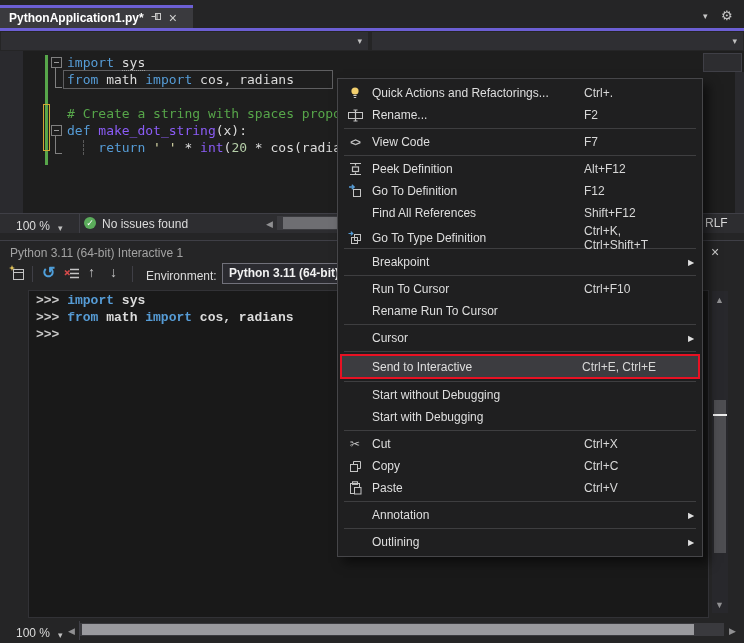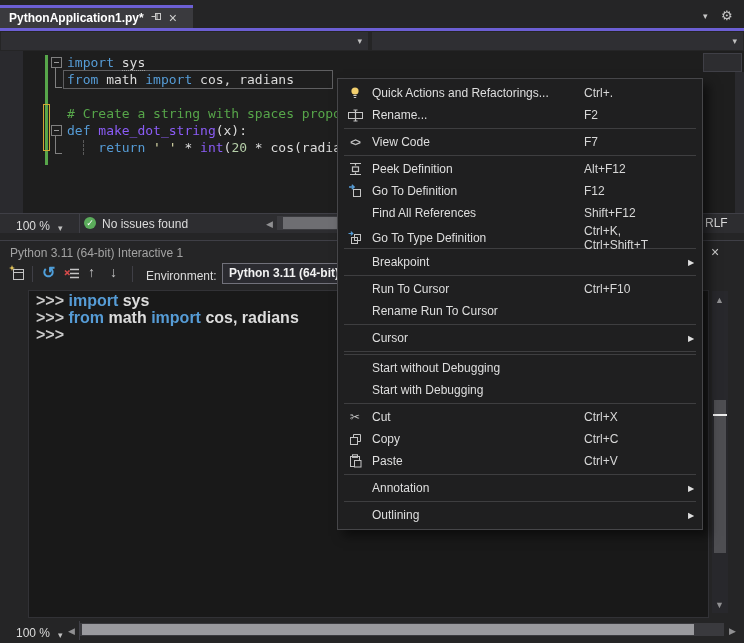--- a/index.html
+++ b/index.html
@@ -52,21 +52,21 @@
   
   .panel{left:0;top:240px;width:744px;height:403px;background:#252526;border-top:1px solid #3F3F46;box-sizing:border-box}
   .panel-title{left:10px;top:246px;color:#a3a3a3}
   .panel-x{left:711px;top:244px;font-size:14px;color:#D0D0D0}
   .tb-sep{width:1px;height:16px;background:#3F3F46}
   .tb-icon{color:#C5C5C5}
   .env-combo{left:222px;top:263px;width:118px;height:21px;background:#2B2B30;border:1px solid #71717A;
     box-sizing:border-box;line-height:19px;padding-left:6px;font-weight:600;color:#F2F2F2;white-space:nowrap;overflow:hidden}
   .repl-box{left:28px;top:290px;width:681px;height:328px;background:#191919;border:1px solid #323236;box-sizing:border-box}
   .repl-line{position:absolute;left:36px;height:17px;line-height:17px;white-space:pre;
-    font-family:Liberation Sans, sans-serif;font-size:16px;font-weight:600}
+    font-family:Liberation Mono, monospace;font-size:13px;font-weight:600}
   .v-scroll{left:712px;top:291px;width:16px;height:322px;background:#28282C}
   .v-thumb{left:714px;top:400px;width:12px;height:153px;background:#4E4E52}
   .v-mark{left:713px;top:414px;width:14px;height:2px;background:#ECECEC}
   
   .ctx-menu{left:337px;top:78px;width:366px;background:#1F1F20;border:1px solid #464649;
     box-sizing:border-box;padding:3px 0;z-index:10;box-shadow:6px 6px 10px rgba(0,0,0,.5)}
   .menu-item{display:grid;grid-template-columns:34px 212px 104px 14px;align-items:center;height:22px;color:#DFDFDF}
   .menu-item .mi-icon{display:flex;justify-content:center;align-items:center}
   .menu-item .mi-short{color:#D8D8D8}
   .menu-item .mi-arrow{color:#DFDFDF;font-size:8px}
@@ -285,20 +285,26 @@
       <span class="mi-arrow"></span>
     </div>
     <div class="menu-sep"></div>
     <div class="menu-item">
       <span class="mi-icon"></span>
       <span>Cursor</span>
       <span class="mi-short"></span>
       <span class="mi-arrow">▶</span>
     </div>
     <div class="menu-sep"></div>
+    <div class="menu-item hl">
+      <span class="mi-icon"></span>
+      <span>Send to Interactive</span>
+      <span class="mi-short">Ctrl+E, Ctrl+E</span>
+      <span class="mi-arrow"></span>
+    </div>
     <div class="menu-sep"></div>
     <div class="menu-item">
       <span class="mi-icon"></span>
       <span>Start without Debugging</span>
       <span class="mi-short"></span>
       <span class="mi-arrow"></span>
     </div>
     <div class="menu-item">
       <span class="mi-icon"></span>
       <span>Start with Debugging</span>

